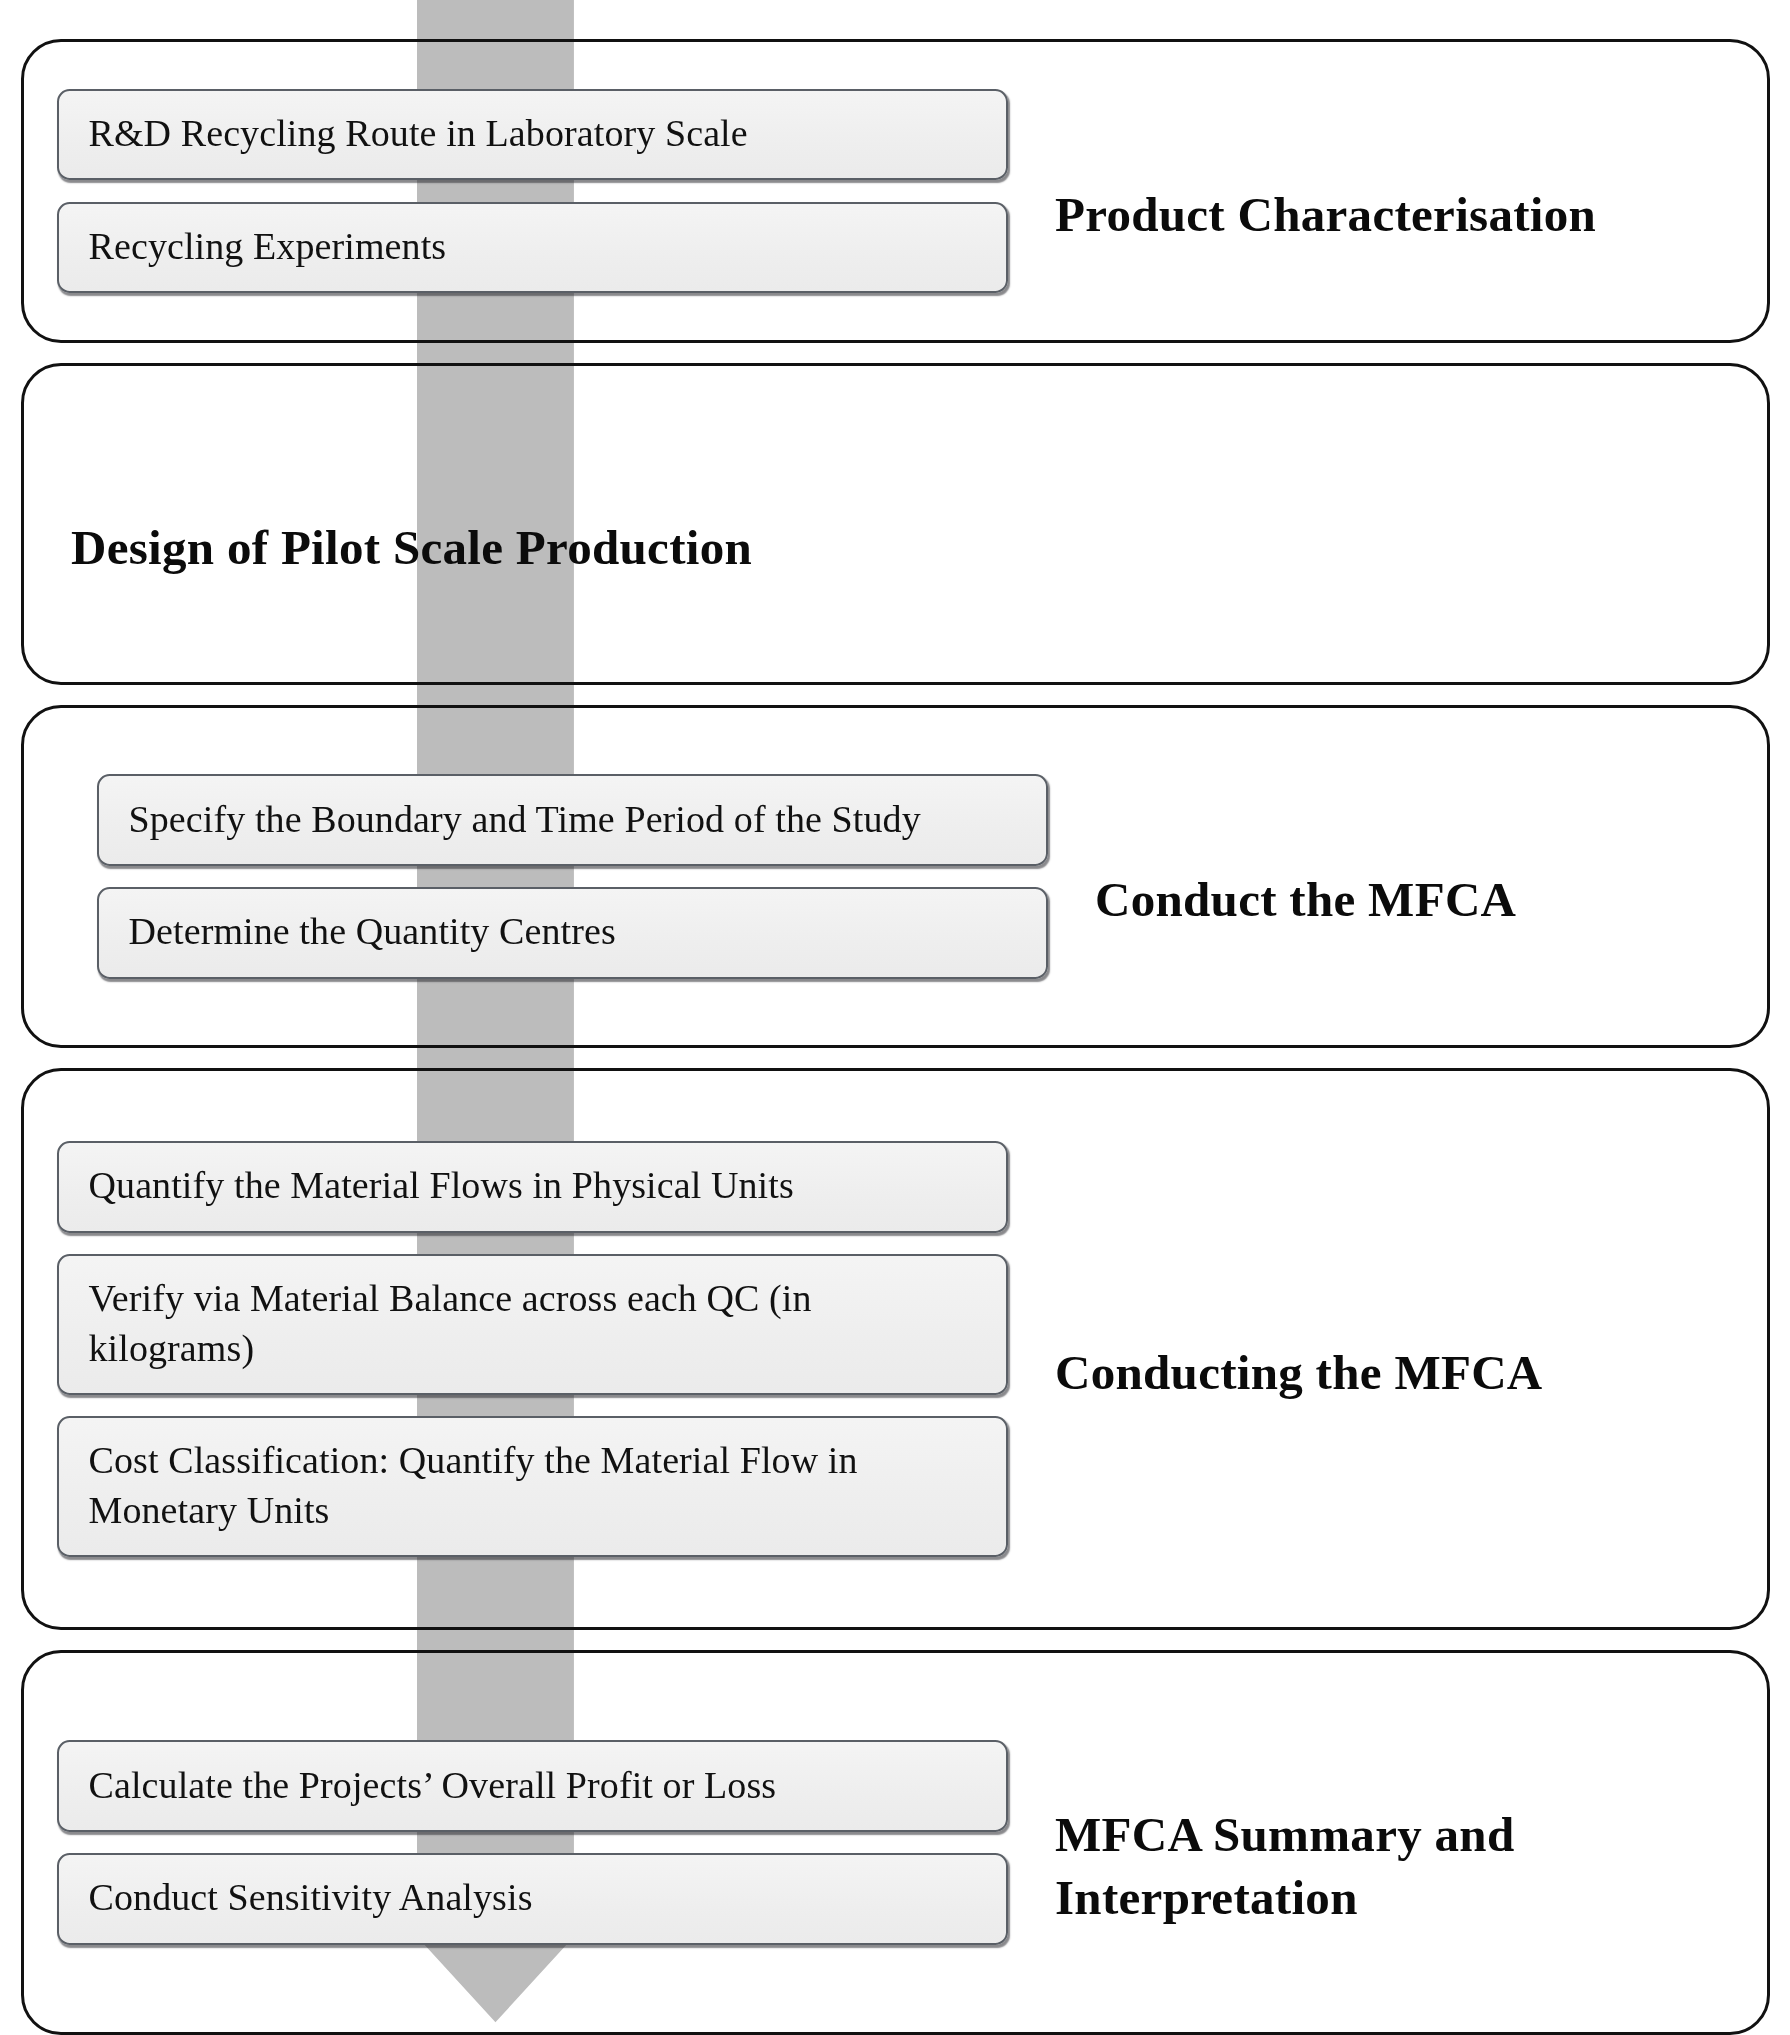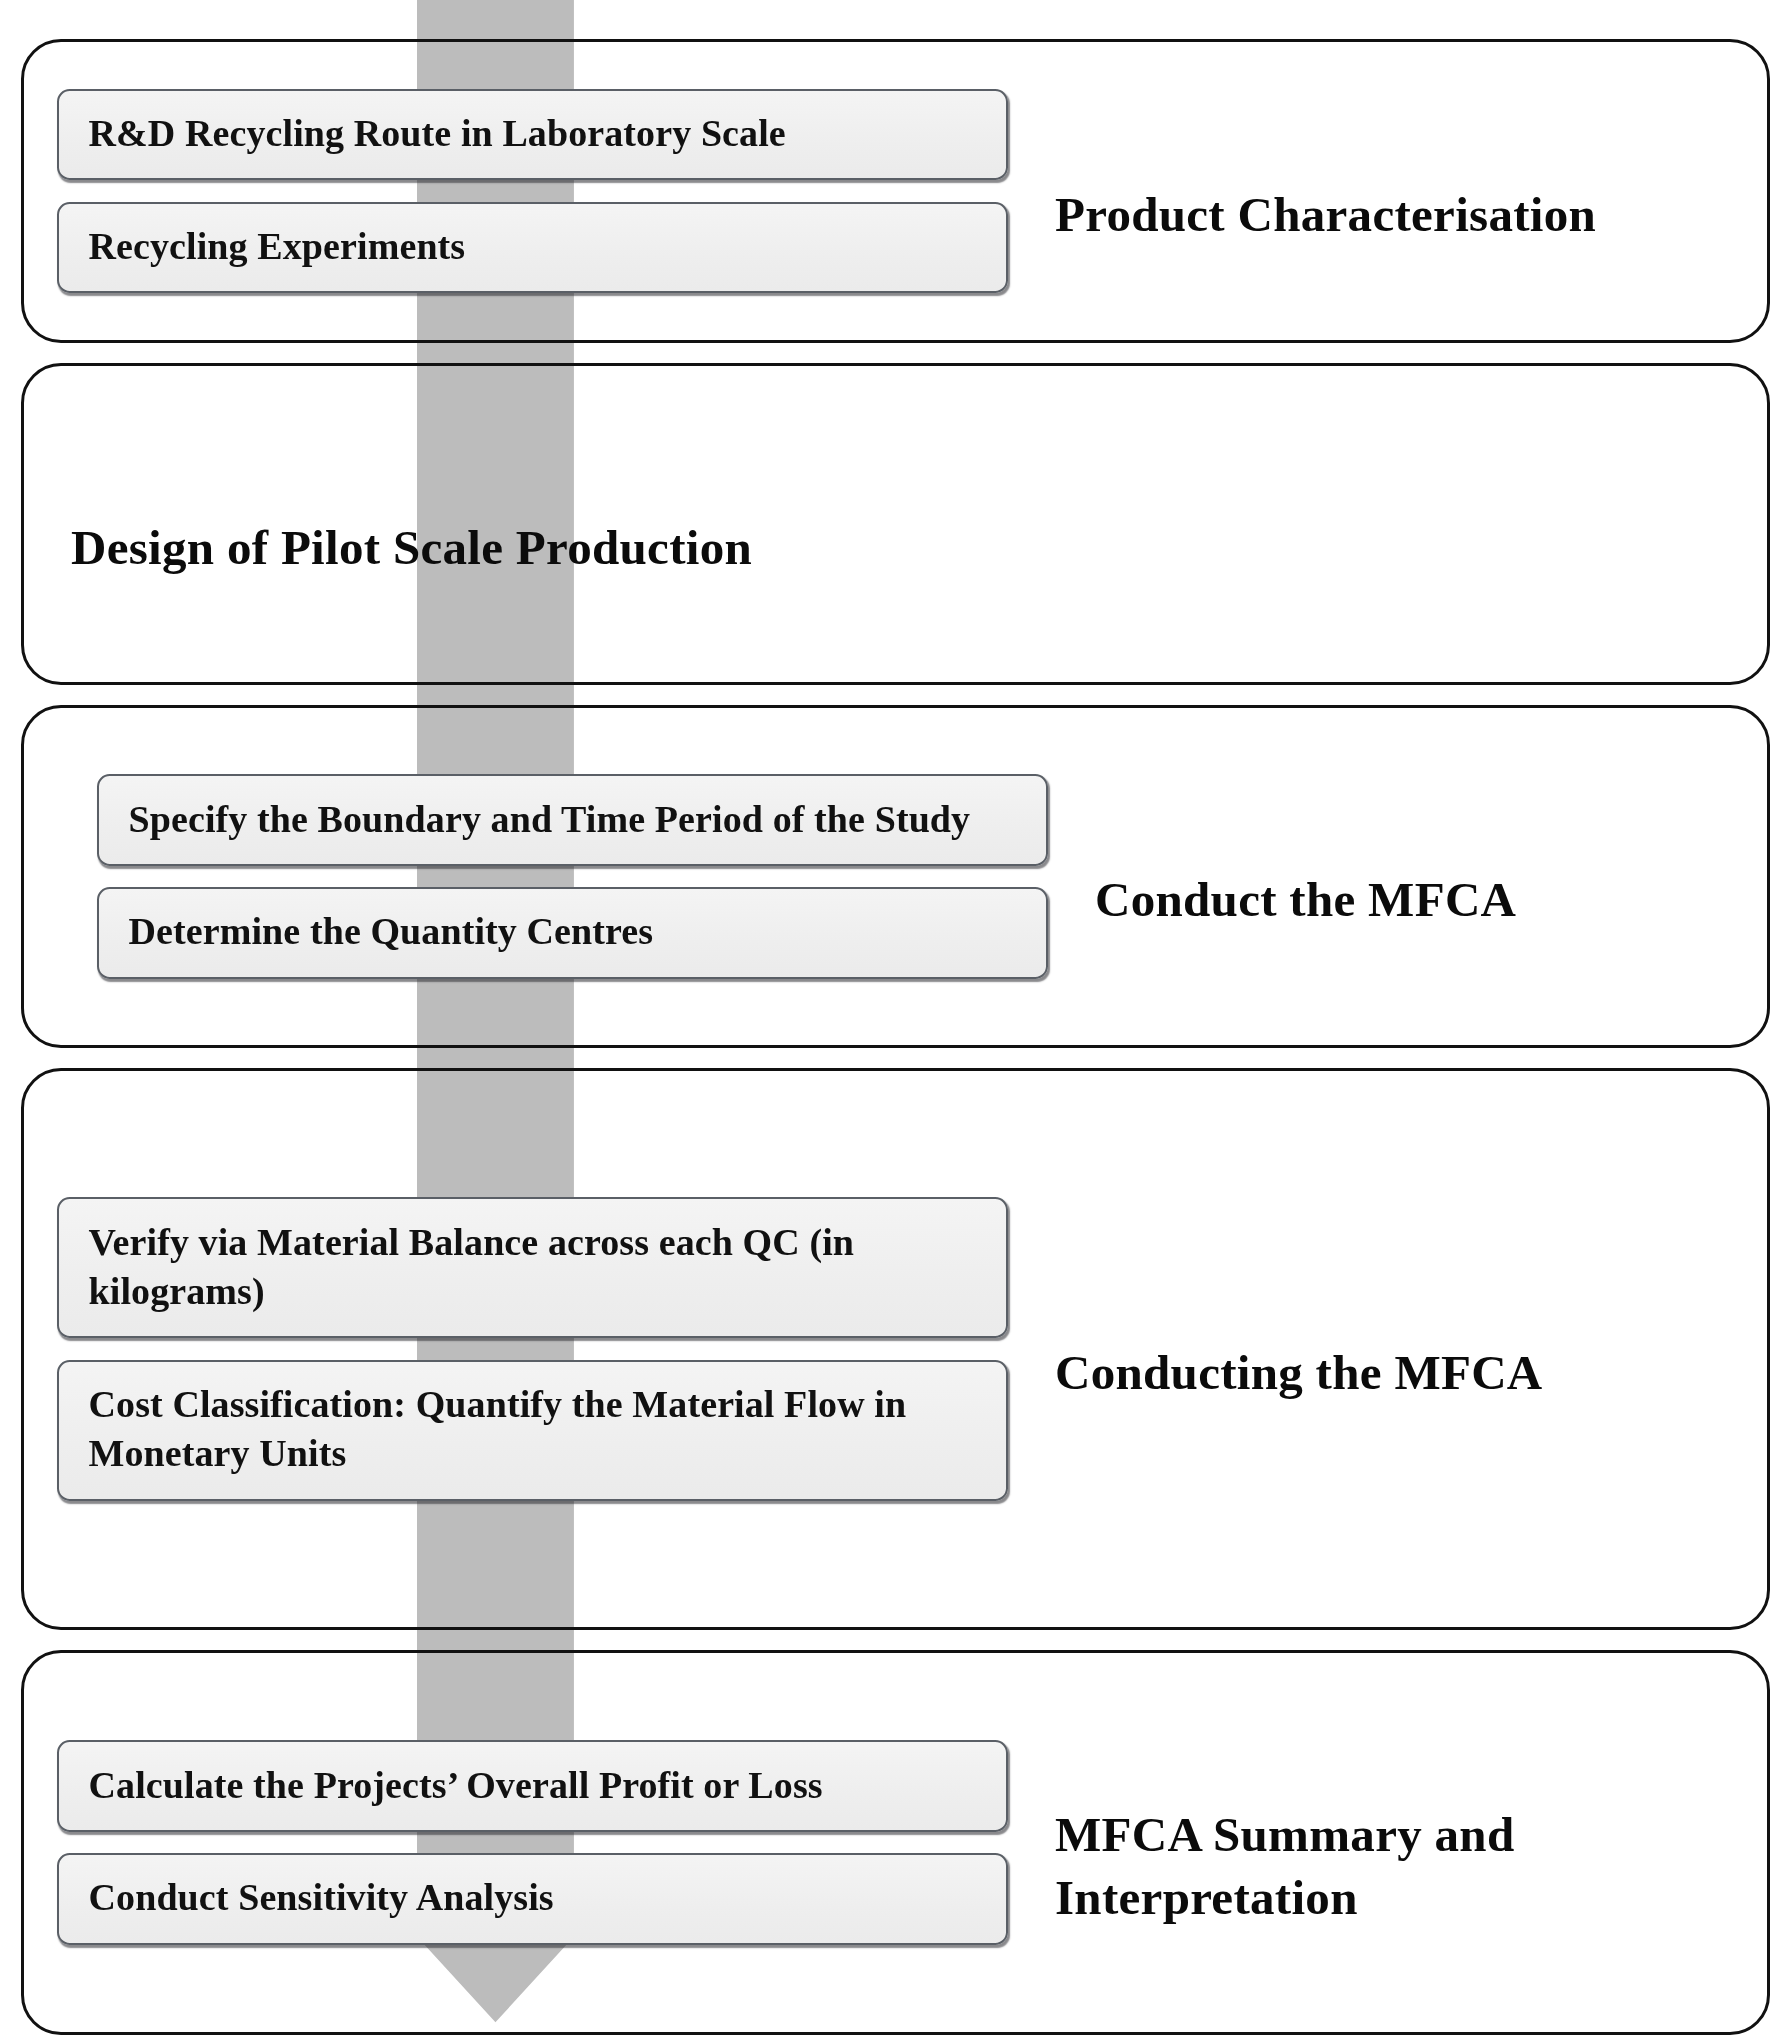--- a/index.html
+++ b/index.html
@@ -65,21 +65,20 @@
     background: linear-gradient(to bottom, #f4f4f4 0%, #eeeeee 60%, #ebebeb 100%);
     border: 2.1px solid #5a5f66;
     border-radius: 12.7px;
     box-shadow: 1.4px 2.1px 1.4px rgba(40,40,45,0.55);
     padding: 18.4px 21px 20px 30px;
     margin: 10.6px 0;
     font-size: 38px;
     line-height: 1.30;
     color: #111111;
     letter-spacing: 0.1px;
-    font-weight: bold;
   }
 
   .stage-title {
     flex: 1 1 auto;
     padding-left: 47px;
     padding-right: 21px;
     font-size: 49px;
     font-weight: bold;
     line-height: 1.28;
     color: #0b0b0b;
@@ -120,20 +119,21 @@
     <section class="stage stage-3">
       <div class="stage-steps">
         <div class="step-box">Specify the Boundary and Time Period of the Study</div>
         <div class="step-box">Determine the Quantity Centres</div>
       </div>
       <div class="stage-title">Conduct the MFCA</div>
     </section>
 
     <section class="stage stage-4">
       <div class="stage-steps">
+        <div class="step-box">Quantify the Material Flows in Physical Units</div>
         <div class="step-box">Verify via Material Balance across each QC (in kilograms)</div>
         <div class="step-box">Cost Classification: Quantify the Material Flow in Monetary Units</div>
       </div>
       <div class="stage-title">Conducting the MFCA</div>
     </section>
 
     <section class="stage stage-5">
       <div class="stage-steps">
         <div class="step-box">Calculate the Projects’ Overall Profit or Loss</div>
         <div class="step-box">Conduct Sensitivity Analysis</div>

